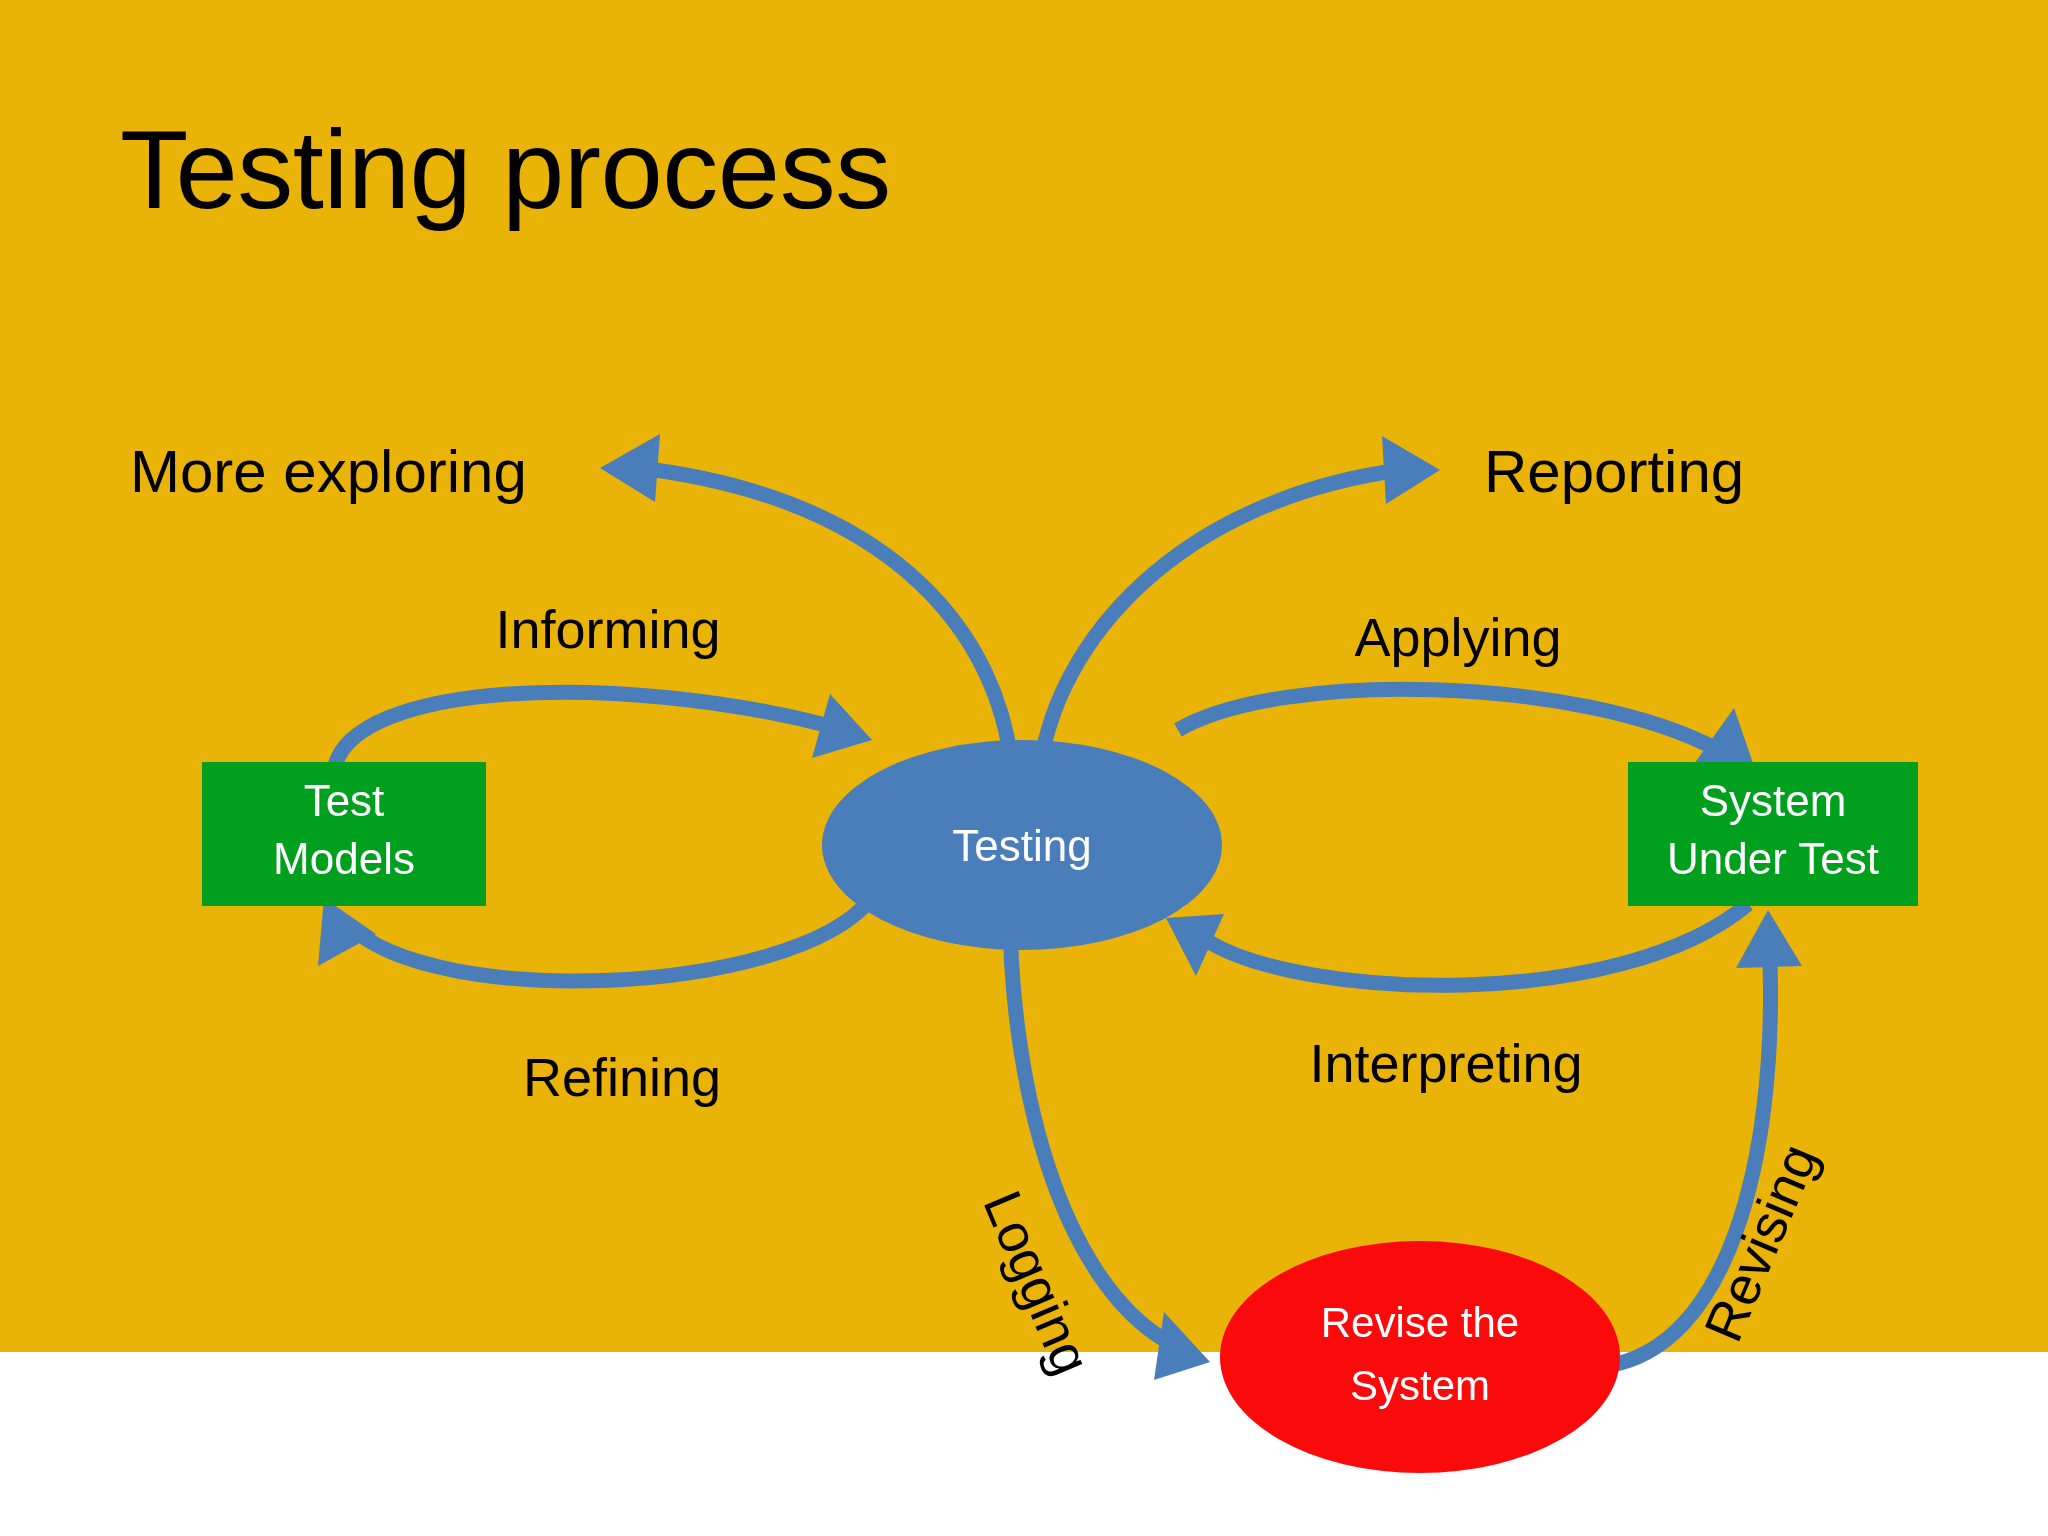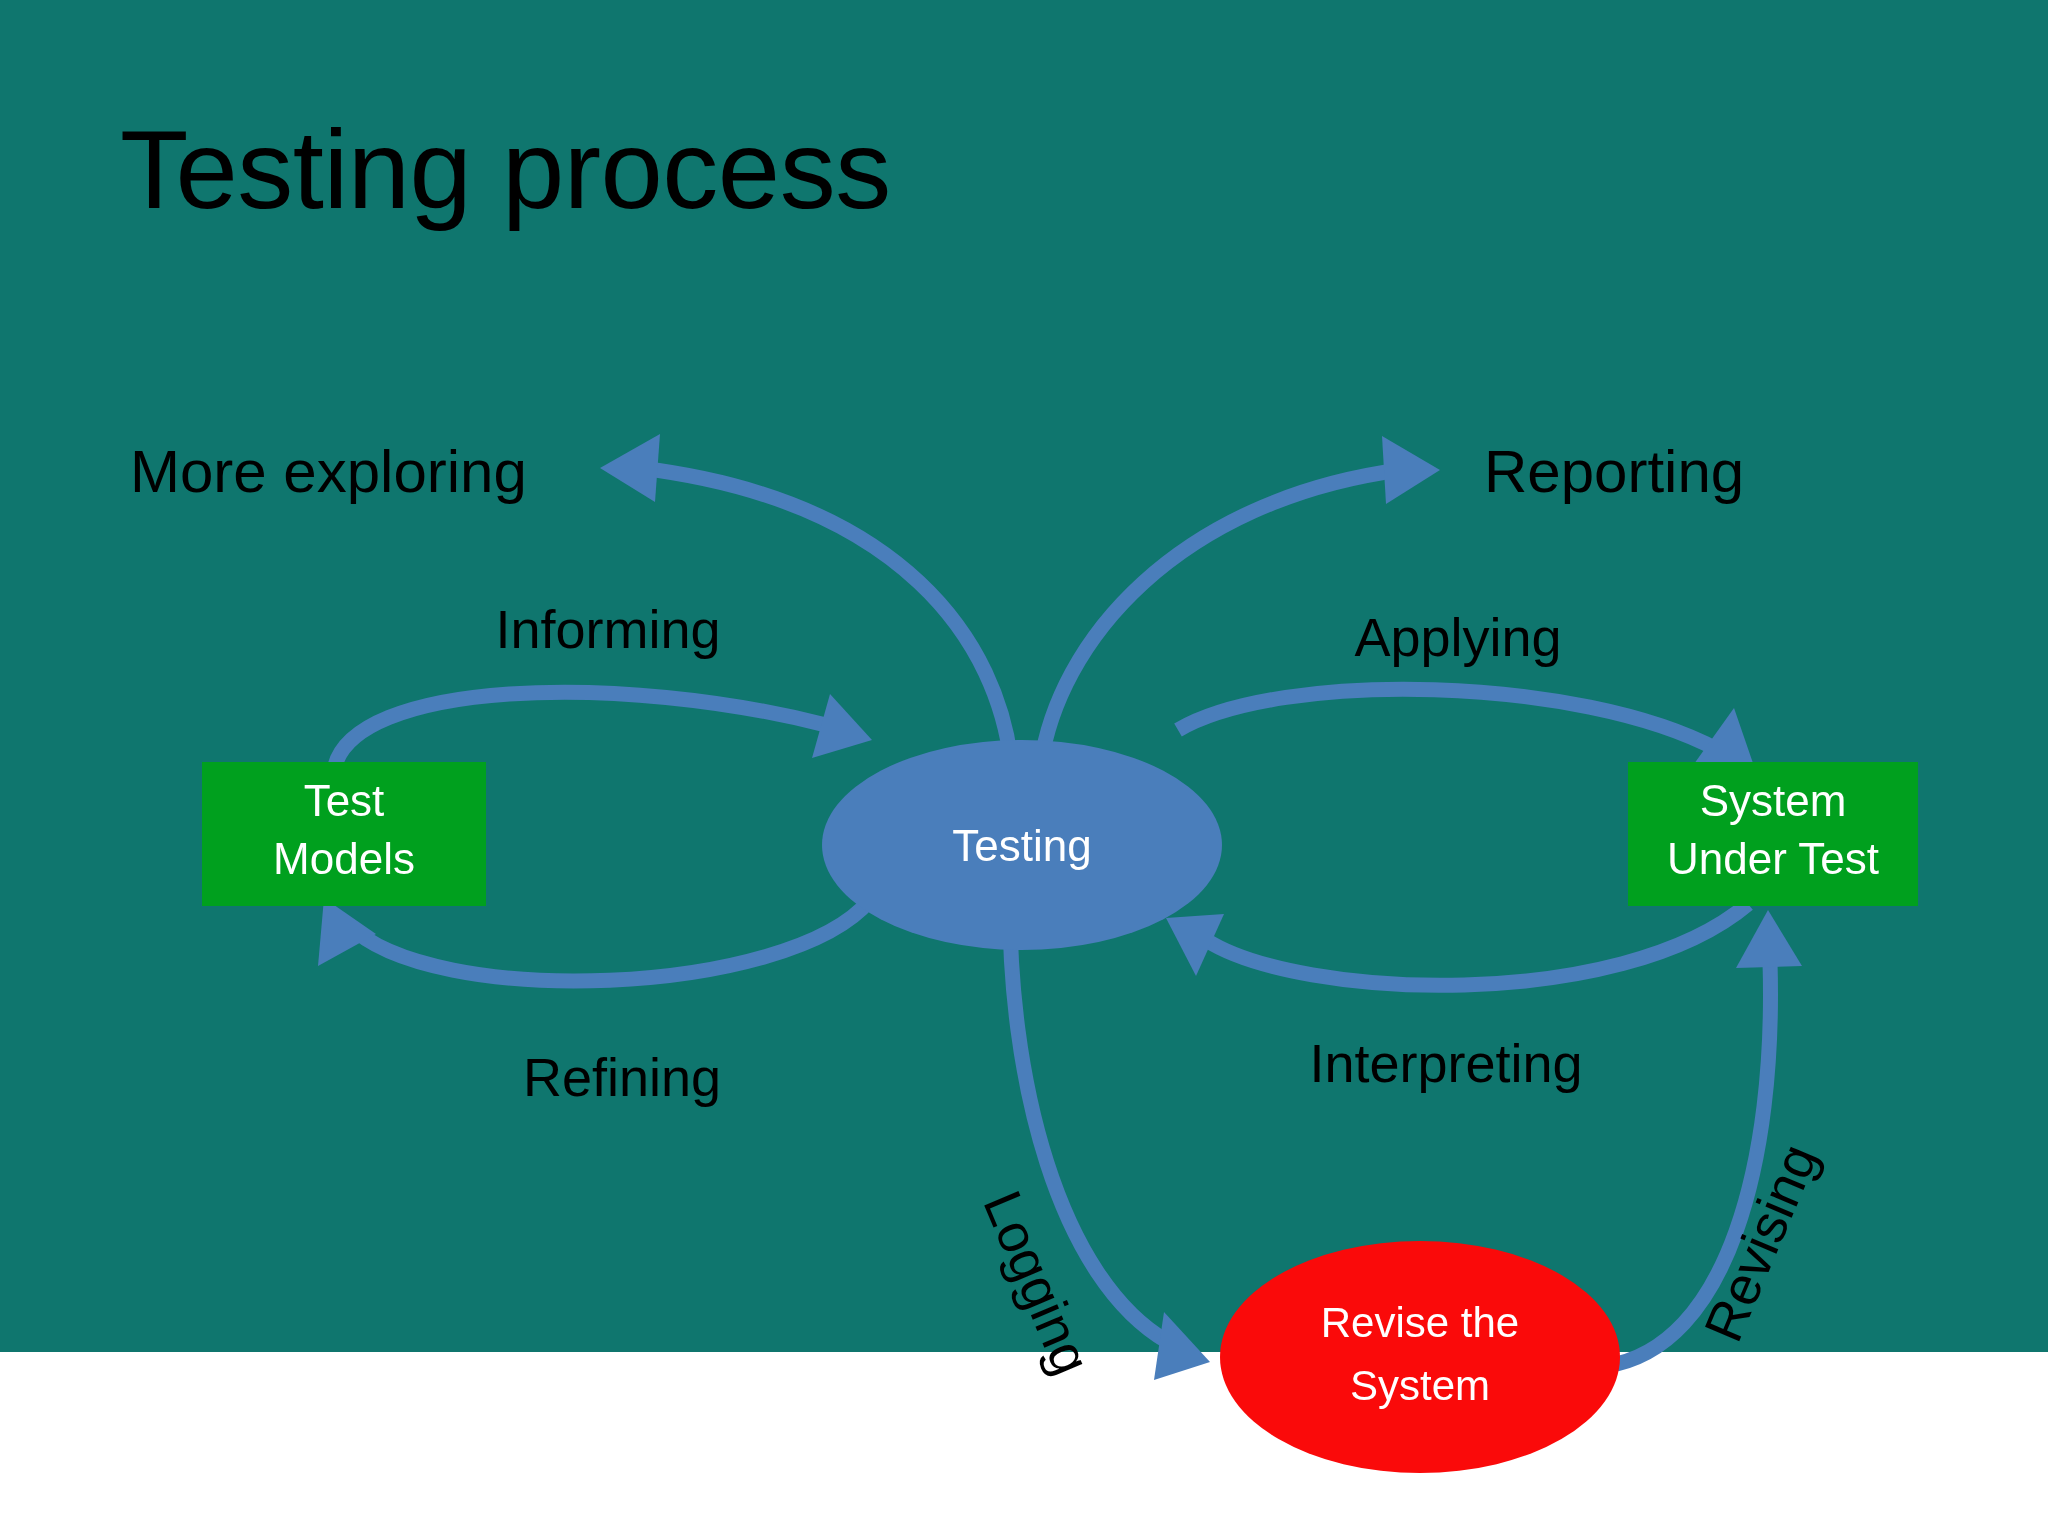--- a/index.html
+++ b/index.html
@@ -10,21 +10,21 @@
   body {
     width: 2048px;
     height: 1536px;
     font-family: "Liberation Sans", sans-serif;
     overflow: hidden;
   }
   #slide {
     position: relative;
     width: 2048px;
     height: 1352px;
-    background: #0f766e;
+    background: #eab308;
   }
   #page-title {
     position: absolute;
     left: 120px;
     top: 108px;
     font-size: 112px;
     line-height: 1.1;
     font-weight: 400;
     color: #000000;
     letter-spacing: -0.5px;

